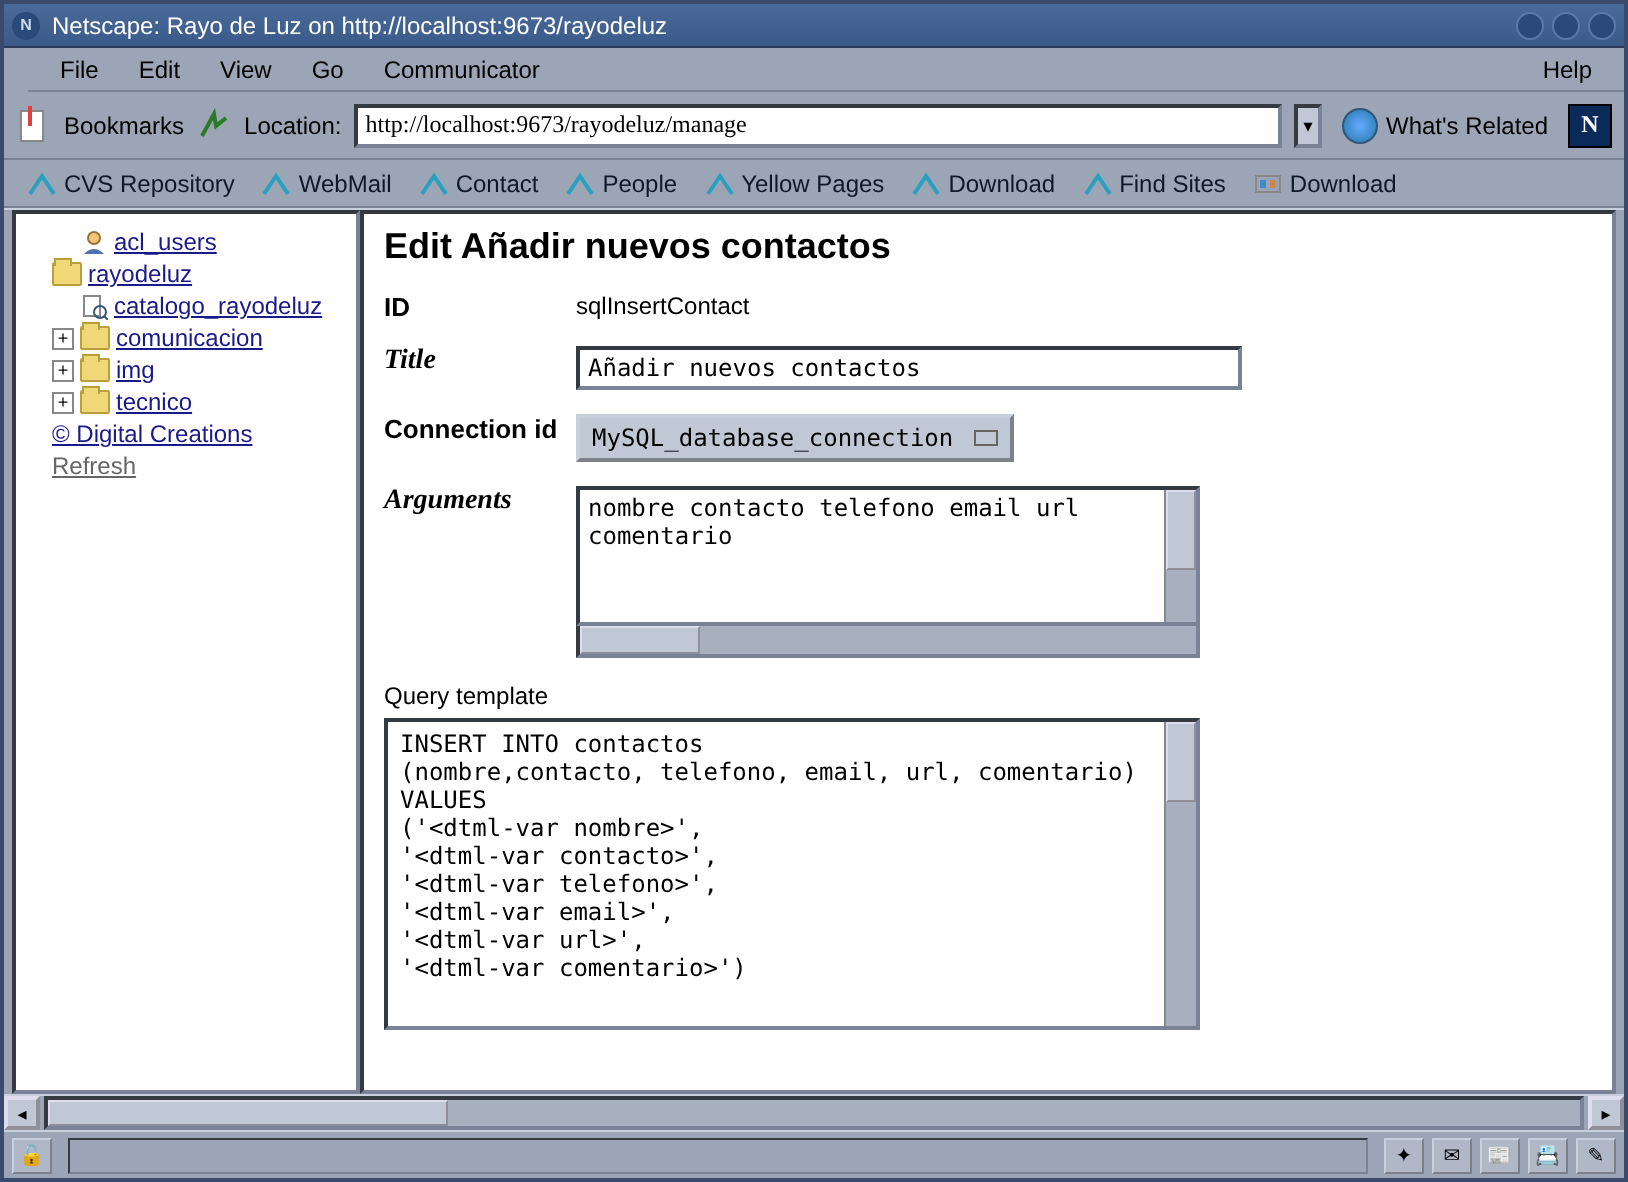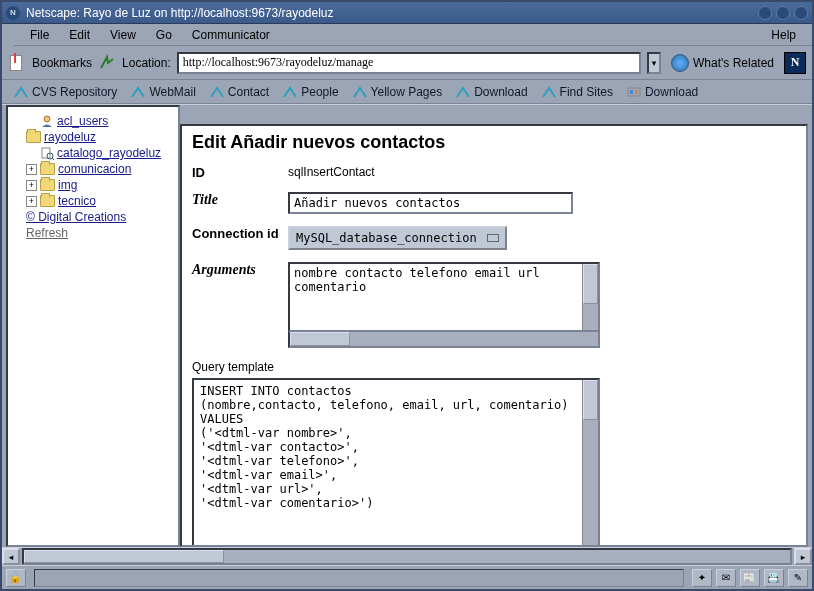--- a/index.html
+++ b/index.html
@@ -34,37 +34,37 @@
 .sidebar .row .exp { width: 11px; height: 11px; border: 1px solid #888; background: #fff; font-size: 9px; line-height: 9px; text-align: center; display: inline-block; }
 .sidebar .row .noexp { width: 11px; display: inline-block; }
 .sidebar .row .folder { width: 15px; height: 12px; background: #f0d878; border: 1px solid #b8a040; border-radius: 1px; position: relative; }
 .sidebar .row .folder::before { content: ""; position: absolute; top:-3px; left:0; width:7px; height:3px; background:#f0d878; border:1px solid #b8a040; border-bottom:none; }
 .sidebar .row .docicon { width: 14px; height: 14px; }
 .sidebar .row .docicon svg { width: 100%; height: 100%; }
 .sidebar .row a { color: #1a1a8a; text-decoration: underline; }
 .sidebar .row.l1 { padding-left: 0; }
 .sidebar .row.l2 { padding-left: 14px; }
 .sidebar .refresh { color: #666; text-decoration: underline; padding-left: 14px; }
-.main { flex: 1; background: #fff; border: 2px inset #7a8395; overflow: auto; padding: 6px 10px; position: relative; margin-top: 19px; }
+.main { flex: 1; background: #fff; border: 2px inset #7a8395; overflow: auto; padding: 6px 10px; position: relative; }
 .main h2 { font-size: 18px; font-weight: bold; margin-bottom: 12px; }
 .form-row { display: flex; align-items: flex-start; margin-bottom: 12px; }
 .form-row .flabel { width: 96px; font-weight: bold; font-style: italic; font-family: "Times New Roman", serif; font-size: 14px; }
 .form-row .flabel.plain { font-style: normal; font-family: Arial, sans-serif; font-size: 13px; }
 .form-row .fval { flex: 1; font-family: Arial, sans-serif; }
-.tinput { width: 285px; height: 22px; border: 2px inset #7a8395; background: #fff; font-family: monospace; font-size: 12px; padding: 0 4px; }
+.tinput { width: 333px; height: 22px; border: 2px inset #7a8395; background: #fff; font-family: monospace; font-size: 12px; padding: 0 4px; }
 .select { display: inline-flex; align-items: center; height: 24px; border: 2px outset #c8d0de; background: #c0c8d6; padding: 0 6px; font-family: monospace; font-size: 12px; gap: 10px; }
 .select .sel-ar { width: 12px; height: 8px; border: 1px solid #666; }
 .textarea-wrap { display: flex; width: 312px; border: 2px inset #7a8395; }
 .textarea { flex: 1; height: 66px; border: none; background: #fff; font-family: monospace; font-size: 12px; padding: 2px 4px; resize: none; overflow: hidden; }
 .vscroll { width: 16px; background: #c0c8d6; border-left: 1px solid #888; display: flex; flex-direction: column; }
 .vscroll .vtrack { flex: 1; background: #a8b0c0; }
 .vscroll .vthumb { width: 100%; height: 40px; background: #c0c8d6; border: 1px outset #dde; }
 .hscroll { height: 16px; width: 312px; background: #a8b0c0; border: 2px inset #7a8395; border-top: none; display: flex; }
 .hscroll .hthumb { width: 60px; background: #c0c8d6; border: 1px outset #dde; }
-.query-box { width: 408px; border: 2px inset #7a8395; display: flex; background: #fff; height: 176px; }
+.query-box { width: 408px; border: 2px inset #7a8395; display: flex; background: #fff; height: 156px; }
 .query-text { flex: 1; font-family: monospace; font-size: 12px; padding: 4px 6px; white-space: pre; overflow: hidden; }
 .bottom-scroll { height: 18px; background: #9ca5b5; border-top: 1px solid #c8d0de; display: flex; }
 .bottom-scroll .btrack { flex: 1; background: #a8b0c0; border: 2px inset #7a8395; margin: 0 2px; display: flex; }
 .bottom-scroll .bthumb { width: 200px; background: #c0c8d6; border: 1px outset #dde; }
 .bottom-scroll .barrow { width: 18px; background: #c0c8d6; border: 2px outset #dde; display: flex; align-items:center; justify-content:center; font-size:9px; }
 .statusbar { height: 24px; background: #9ca5b5; border-top: 1px solid #c8d0de; display: flex; align-items: center; padding: 0 4px; gap: 4px; }
 .statusbar .sicon { width: 20px; height: 18px; border: 1px outset #c8d0de; background: #b0b8c8; display:flex; align-items:center; justify-content:center; font-size:10px; }
 .statusbar .sspace { flex: 1; border: 1px inset #7a8395; height: 18px; margin: 0 4px; background:#9ca5b5; }
 </style>
 </head>

